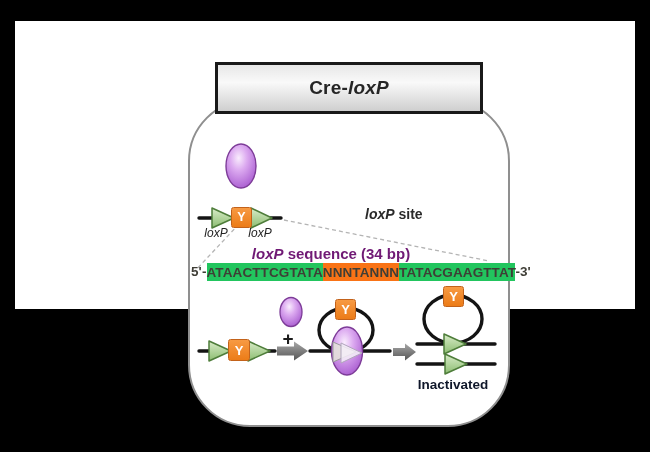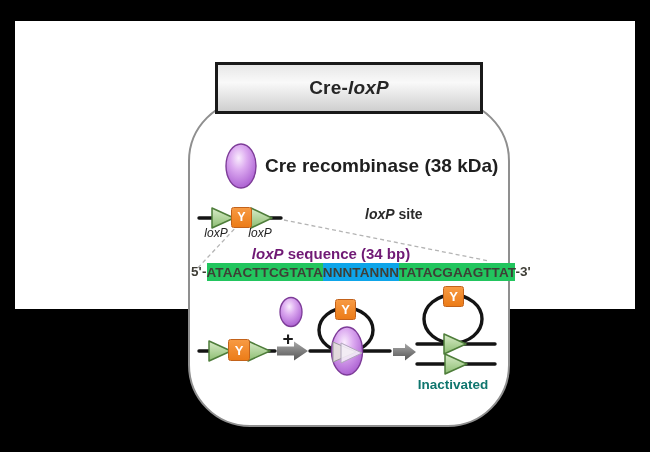--- a/index.html
+++ b/index.html
@@ -19,29 +19,29 @@
                 color:#1f1f1f;white-space:nowrap;}
   .loxp-heading{position:absolute;left:350px;top:185px;font-size:14px;font-weight:bold;
                 color:#2a2a2a;white-space:nowrap;}
   .loxp-lab{position:absolute;font-size:12px;font-style:italic;font-weight:500;color:#222;
             width:34px;text-align:center;}
   .seq-caption{position:absolute;left:216px;top:224px;width:200px;text-align:center;
                font-size:15px;font-weight:600;color:#701a75;white-space:nowrap;}
   .seq-line{position:absolute;left:176px;top:243px;font-size:13.5px;font-weight:bold;
             color:#3f3e36;white-space:nowrap;letter-spacing:.1px;}
   .seq-line .arm{background:#22c55e;padding:1.5px 0;}
-  .seq-line .spacer{background:#0ea5e9;padding:1.5px 0;}
+  .seq-line .spacer{background:#f97316;padding:1.5px 0;}
   .ybox{position:absolute;box-sizing:border-box;border:1.5px solid #c3621a;border-radius:2.5px;
         background:linear-gradient(180deg,#f79a43 0%,#ec7c18 100%);
         display:flex;align-items:center;justify-content:center;
         color:#fff;font-weight:bold;font-size:13px;line-height:1;}
   .plus-sign{position:absolute;left:263px;top:307px;width:20px;text-align:center;
              font-size:19px;font-weight:bold;color:#1c1c1c;}
   .product-label{position:absolute;left:392px;top:356px;width:92px;text-align:center;
-                 font-size:13.5px;font-weight:bold;color:#0f766e;line-height:1.25;}
+                 font-size:13.5px;font-weight:bold;color:#0f172a;line-height:1.25;}
 </style>
 </head>
 <body>
 
 <div class="stage">
   <div class="panel">
 
     <div class="container-box"></div>
 
     <svg class="art" viewBox="0 0 650 452">
@@ -102,21 +102,20 @@
         <line x1="402" y1="343" x2="480" y2="343" stroke="#141414" stroke-width="3.4" stroke-linecap="round"></line>
         <polygon points="430,333 452,343 430,353" fill="url(#greenTri)" stroke="#4e7d3a" stroke-width="1.5" stroke-linejoin="round"></polygon>
       </g>
     </svg>
 
     <div class="title-box">
       <span>Cre-</span>
         <span class="it">loxP</span>
     </div>
 
-    <div class="legend-label">Cre recombinase (38 kDa)</div>
 
     <div class="loxp-heading">
       <span class="it">loxP</span><span> site</span>
     </div>
 
     <div class="loxp-lab" style="left:184px;top:205px;">loxP</div>
     <div class="loxp-lab" style="left:228px;top:205px;">loxP</div>
 
     <div class="seq-caption">
       <span class="it">loxP</span><span> sequence (34 bp)</span>

